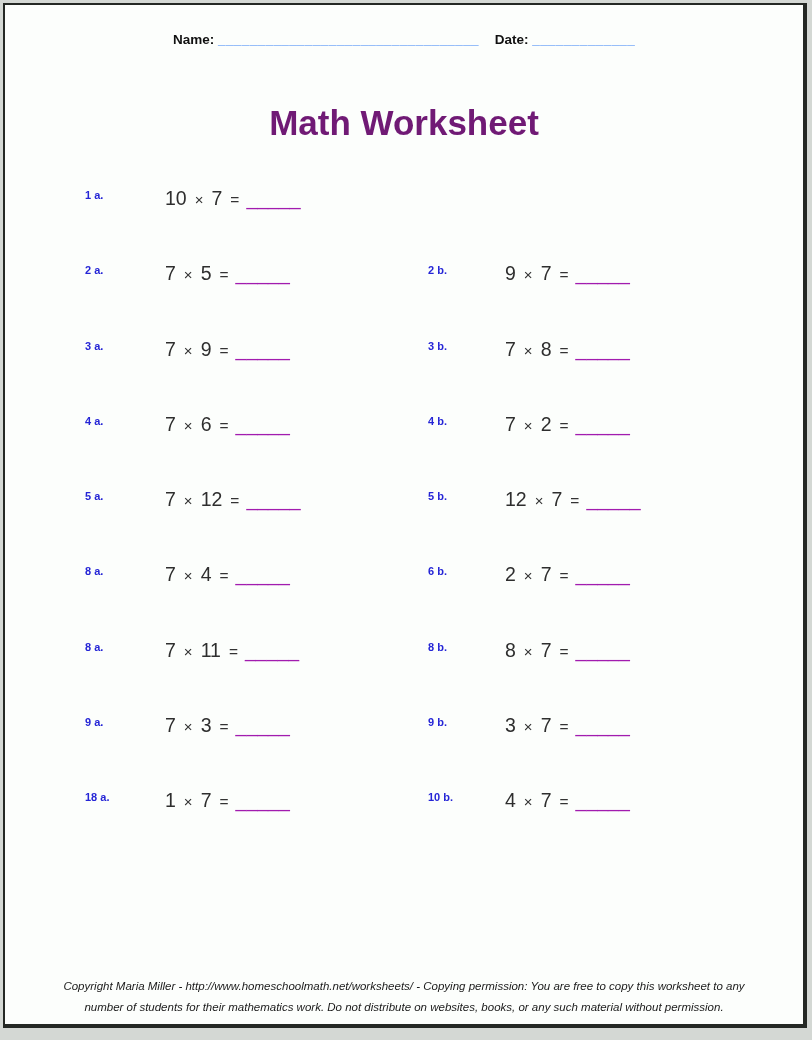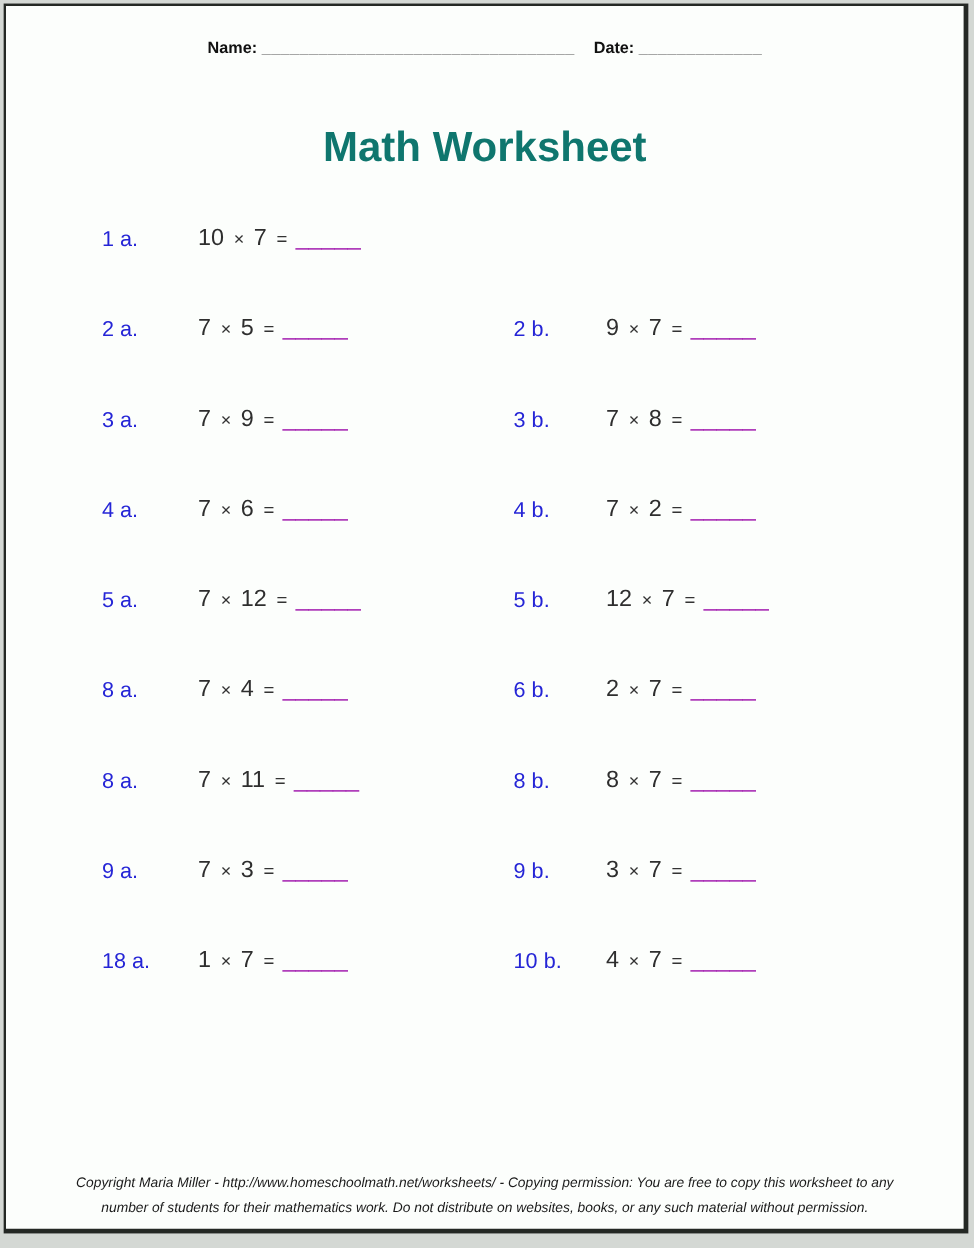--- a/index.html
+++ b/index.html
@@ -20,47 +20,47 @@
   }
   .header-row {
     margin:27px 0 0 168px;
     font-size:13.5px;
     font-weight:bold;
     color:#111;
     white-space:nowrap;
   }
   .hline {
     font-weight:bold;
-    color:#737373;
+    color:#3b82f6;
     letter-spacing:0.4px;
   }
   .date-label { margin-left:12px; }
   .worksheet-title {
     margin-top:55px;
     text-align:center;
     font-size:35px;
     font-weight:bold;
-    color:#0f766e;
+    color:#701a75;
     line-height:41px;
   }
   .problems { margin-top:44px; }
   .prow {
     height:75.3px;
     display:flex;
     align-items:flex-start;
     padding-left:80px;
     box-sizing:border-box;
   }
   .cell { display:flex; align-items:flex-start; }
   .cell-a { width:343px; }
   .cell-a .plabel { width:80px; }
   .cell-b .plabel { width:77px; }
   .plabel {
-    font-size:18px;
-    font-weight:normal;
+    font-size:11px;
+    font-weight:bold;
     color:#2525d6;
     padding-top:2px;
     flex-shrink:0;
   }
   .expr {
     font-size:19.5px;
     color:#2e2e2e;
     white-space:nowrap;
   }
   .x  { font-size:15px;   margin:0 8px; color:#333; }

